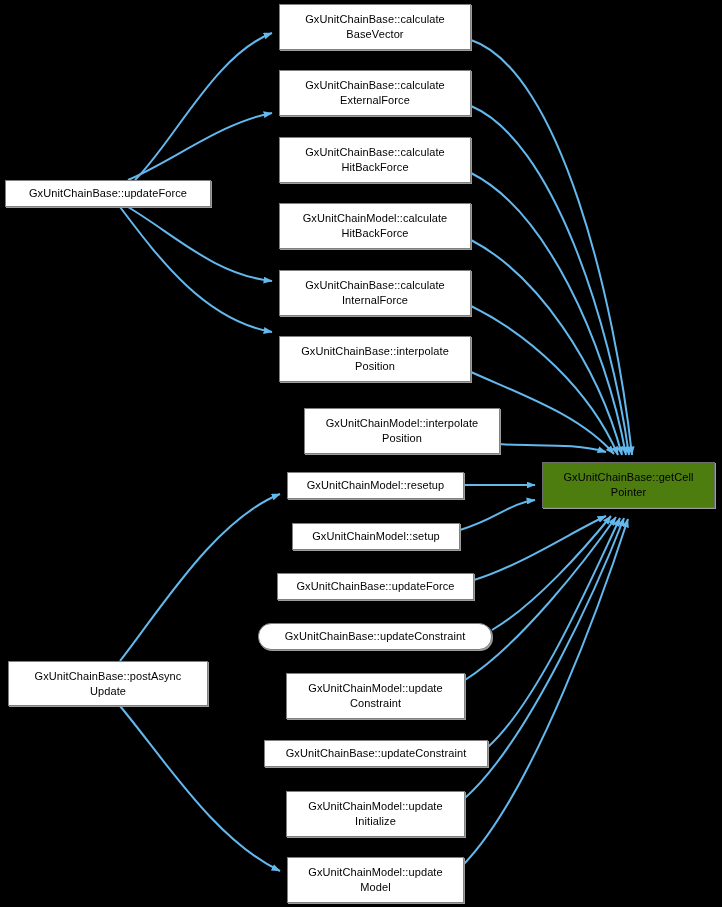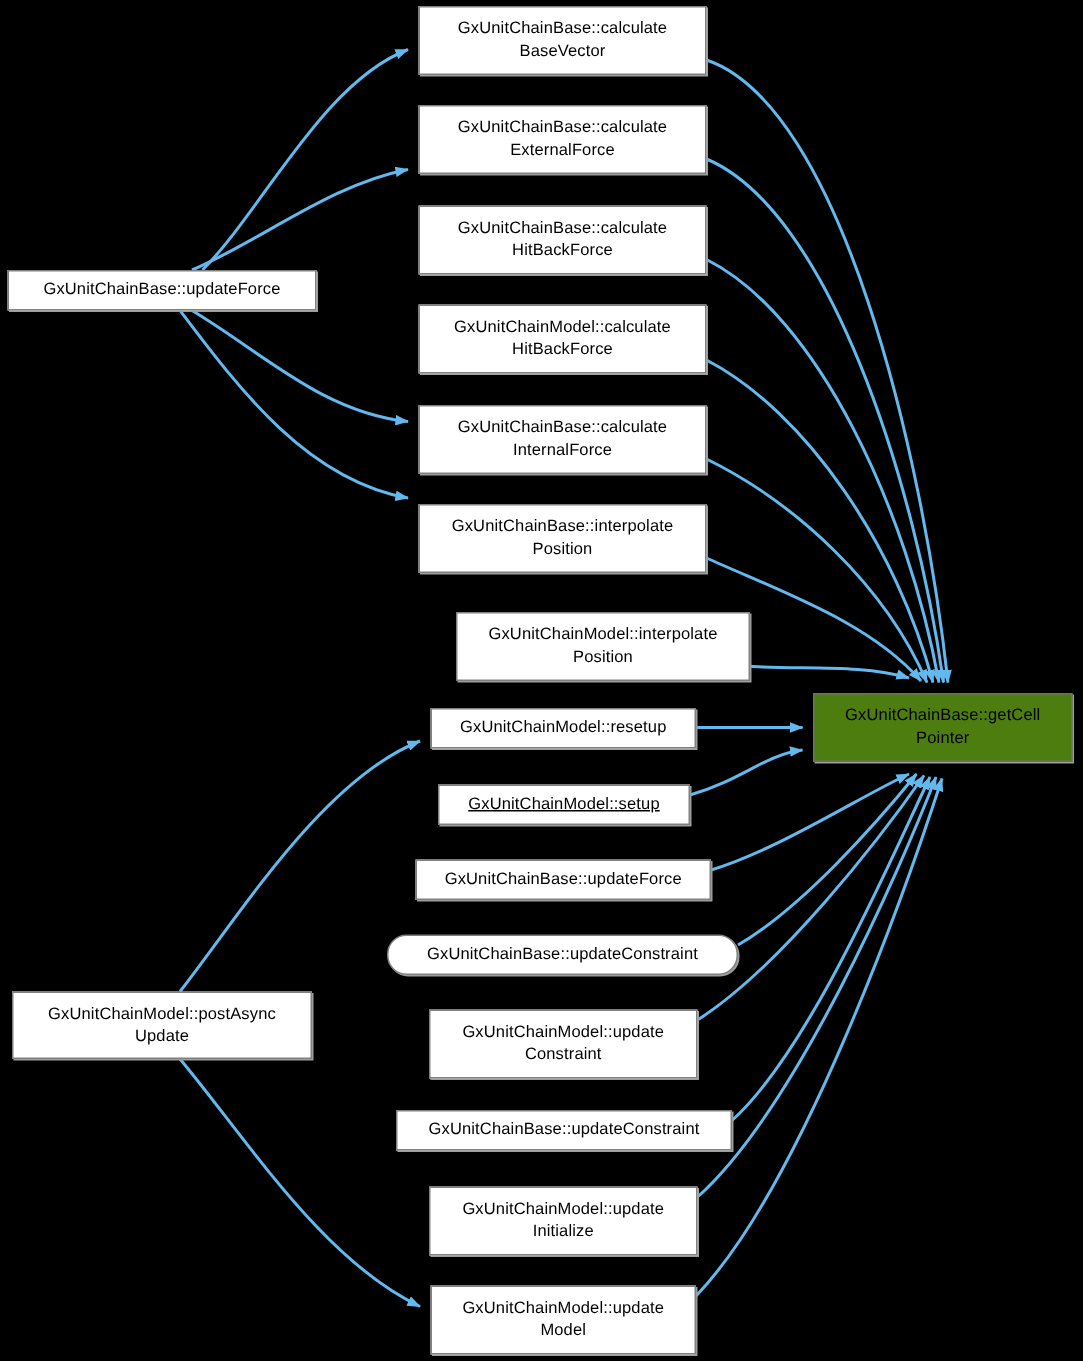--- a/index.html
+++ b/index.html
@@ -54,38 +54,38 @@
         <path d="M 474,580 C 520,566 575,530 606,516" fill="none" stroke="#63b8ee" stroke-width="2" marker-end="url(#arrow)"></path>
         <path d="M 492,630 C 535,605 585,548 611,516" fill="none" stroke="#63b8ee" stroke-width="2" marker-end="url(#arrow)"></path>
         <path d="M 465,680 C 520,645 586,560 616,517" fill="none" stroke="#63b8ee" stroke-width="2" marker-end="url(#arrow)"></path>
         <path d="M 488,747 C 540,700 595,570 620,518" fill="none" stroke="#63b8ee" stroke-width="2" marker-end="url(#arrow)"></path>
         <path d="M 465,798 C 530,740 600,580 624,518" fill="none" stroke="#63b8ee" stroke-width="2" marker-end="url(#arrow)"></path>
         <path d="M 464,864 C 535,790 605,590 628,519" fill="none" stroke="#63b8ee" stroke-width="2" marker-end="url(#arrow)"></path>
       </g>
   </svg>
   <div id="node-layer">
       <div class="node" style="left: 5px; top: 180px; width: 206px; height: 27px; text-align: right;">GxUnitChainBase::updateForce</div>
-      <div class="node" style="left: 8px; top: 661px; width: 200px; height: 45px;">GxUnitChainModel::postAsync
+      <div class="node" style="left: 8px; top: 661px; width: 200px; height: 45px;">GxUnitChainBase::postAsync
 Update</div>
       <div class="node" style="left: 279px; top: 4px; width: 192px; height: 46px;">GxUnitChainBase::calculate
 BaseVector</div>
       <div class="node" style="left: 279px; top: 70px; width: 192px; height: 46px;">GxUnitChainBase::calculate
 ExternalForce</div>
       <div class="node" style="left: 279px; top: 137px; width: 192px; height: 46px;">GxUnitChainBase::calculate
 HitBackForce</div>
       <div class="node" style="left: 279px; top: 203px; width: 192px; height: 46px;">GxUnitChainModel::calculate
 HitBackForce</div>
       <div class="node" style="left: 279px; top: 270px; width: 192px; height: 46px;">GxUnitChainBase::calculate
 InternalForce</div>
       <div class="node" style="left: 279px; top: 336px; width: 192px; height: 46px;">GxUnitChainBase::interpolate
 Position</div>
       <div class="node" style="left: 277px; top: 408px; width: 196px; height: 46px; margin-left: 27px;">GxUnitChainModel::interpolate
 Position</div>
       <div class="node" style="left: 287px; top: 472px; width: 177px; height: 27px;">GxUnitChainModel::resetup</div>
-      <div class="node" style="left: 292px; top: 523px; width: 168px; height: 27px; text-decoration: underline;">GxUnitChainModel::setup</div>
+      <div class="node" style="left: 292px; top: 523px; width: 168px; height: 27px;">GxUnitChainModel::setup</div>
       <div class="node" style="left: 277px; top: 573px; width: 197px; height: 27px;">GxUnitChainBase::updateForce</div>
       <div class="node" style="left: 258px; top: 623px; width: 234px; height: 27px; border-radius: 13px;">GxUnitChainBase::updateConstraint</div>
       <div class="node" style="left: 286px; top: 673px; width: 179px; height: 46px;">GxUnitChainModel::update
 Constraint</div>
       <div class="node" style="left: 264px; top: 740px; width: 224px; height: 27px;">GxUnitChainBase::updateConstraint</div>
       <div class="node" style="left: 286px; top: 791px; width: 179px; height: 46px;">GxUnitChainModel::update
 Initialize</div>
       <div class="node" style="left: 287px; top: 857px; width: 177px; height: 46px;">GxUnitChainModel::update
 Model</div>
       <div class="node current" style="left: 542px; top: 462px; width: 173px; height: 46px;">GxUnitChainBase::getCell

